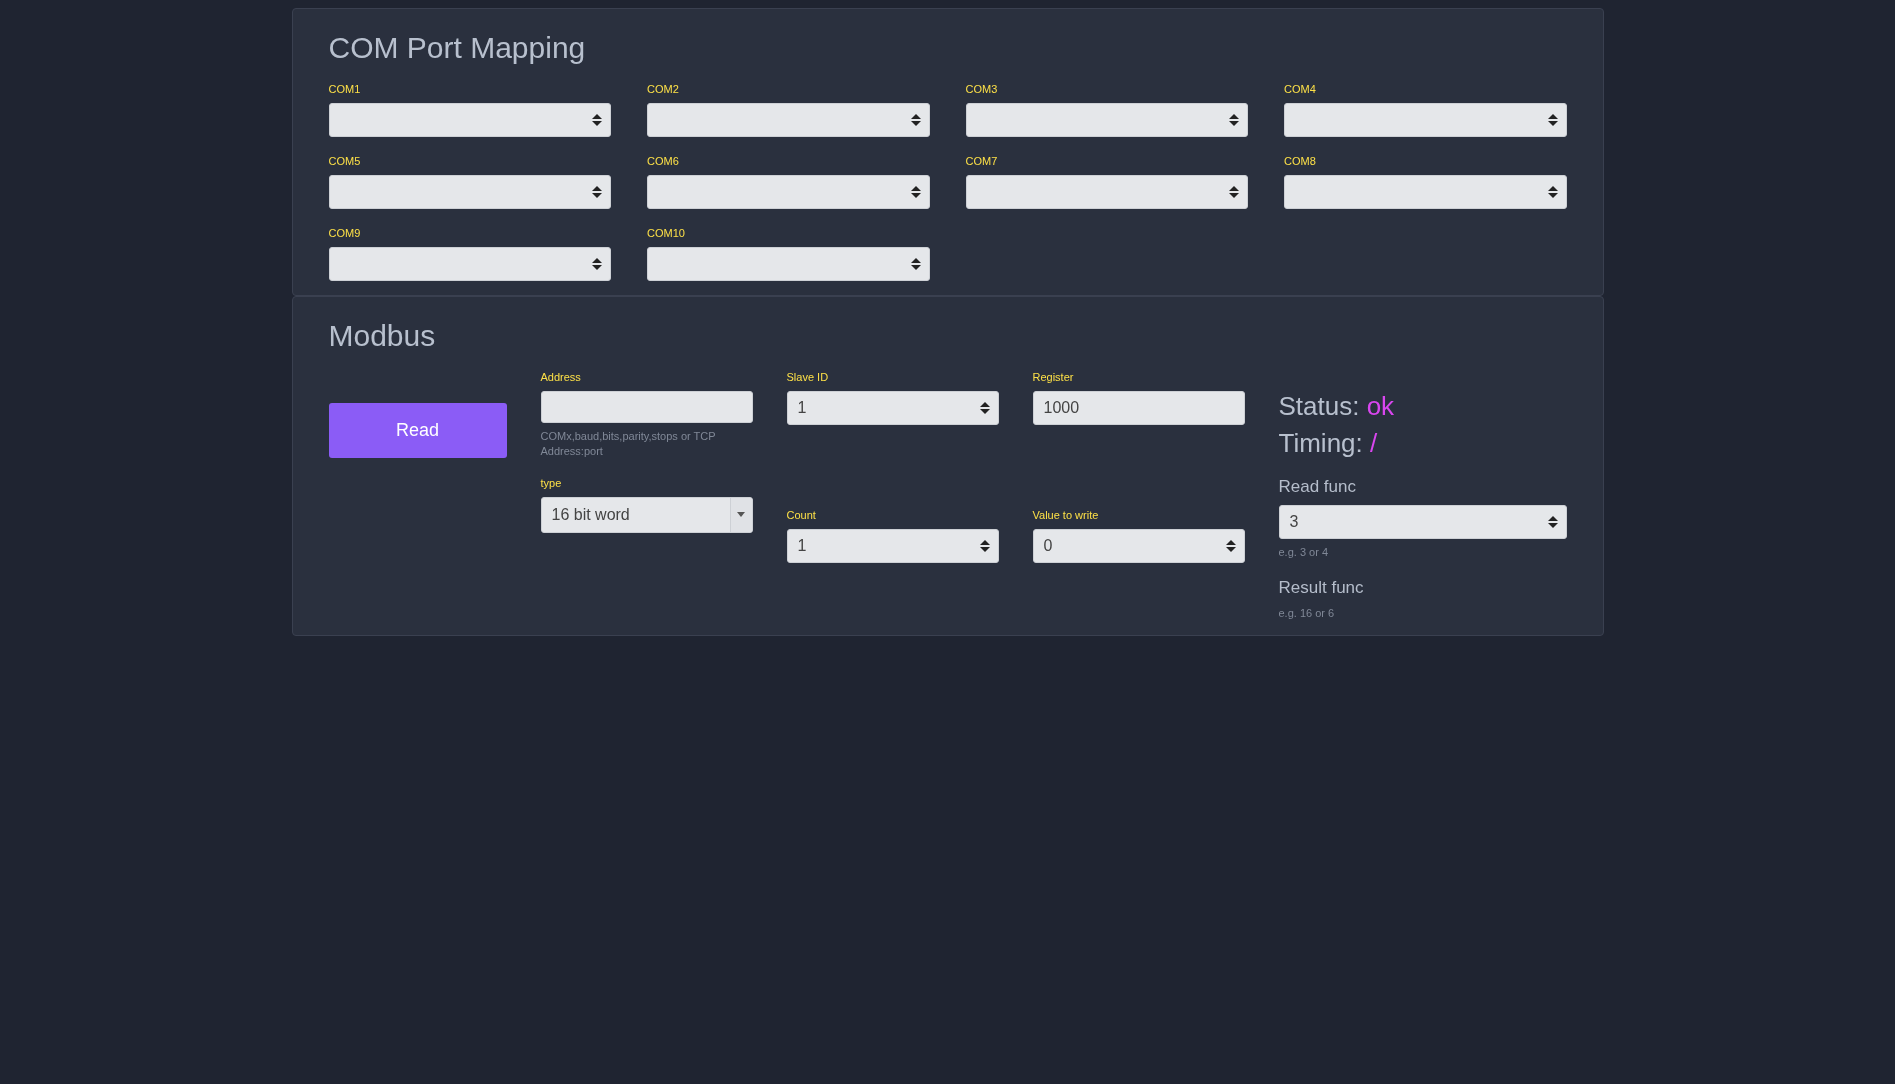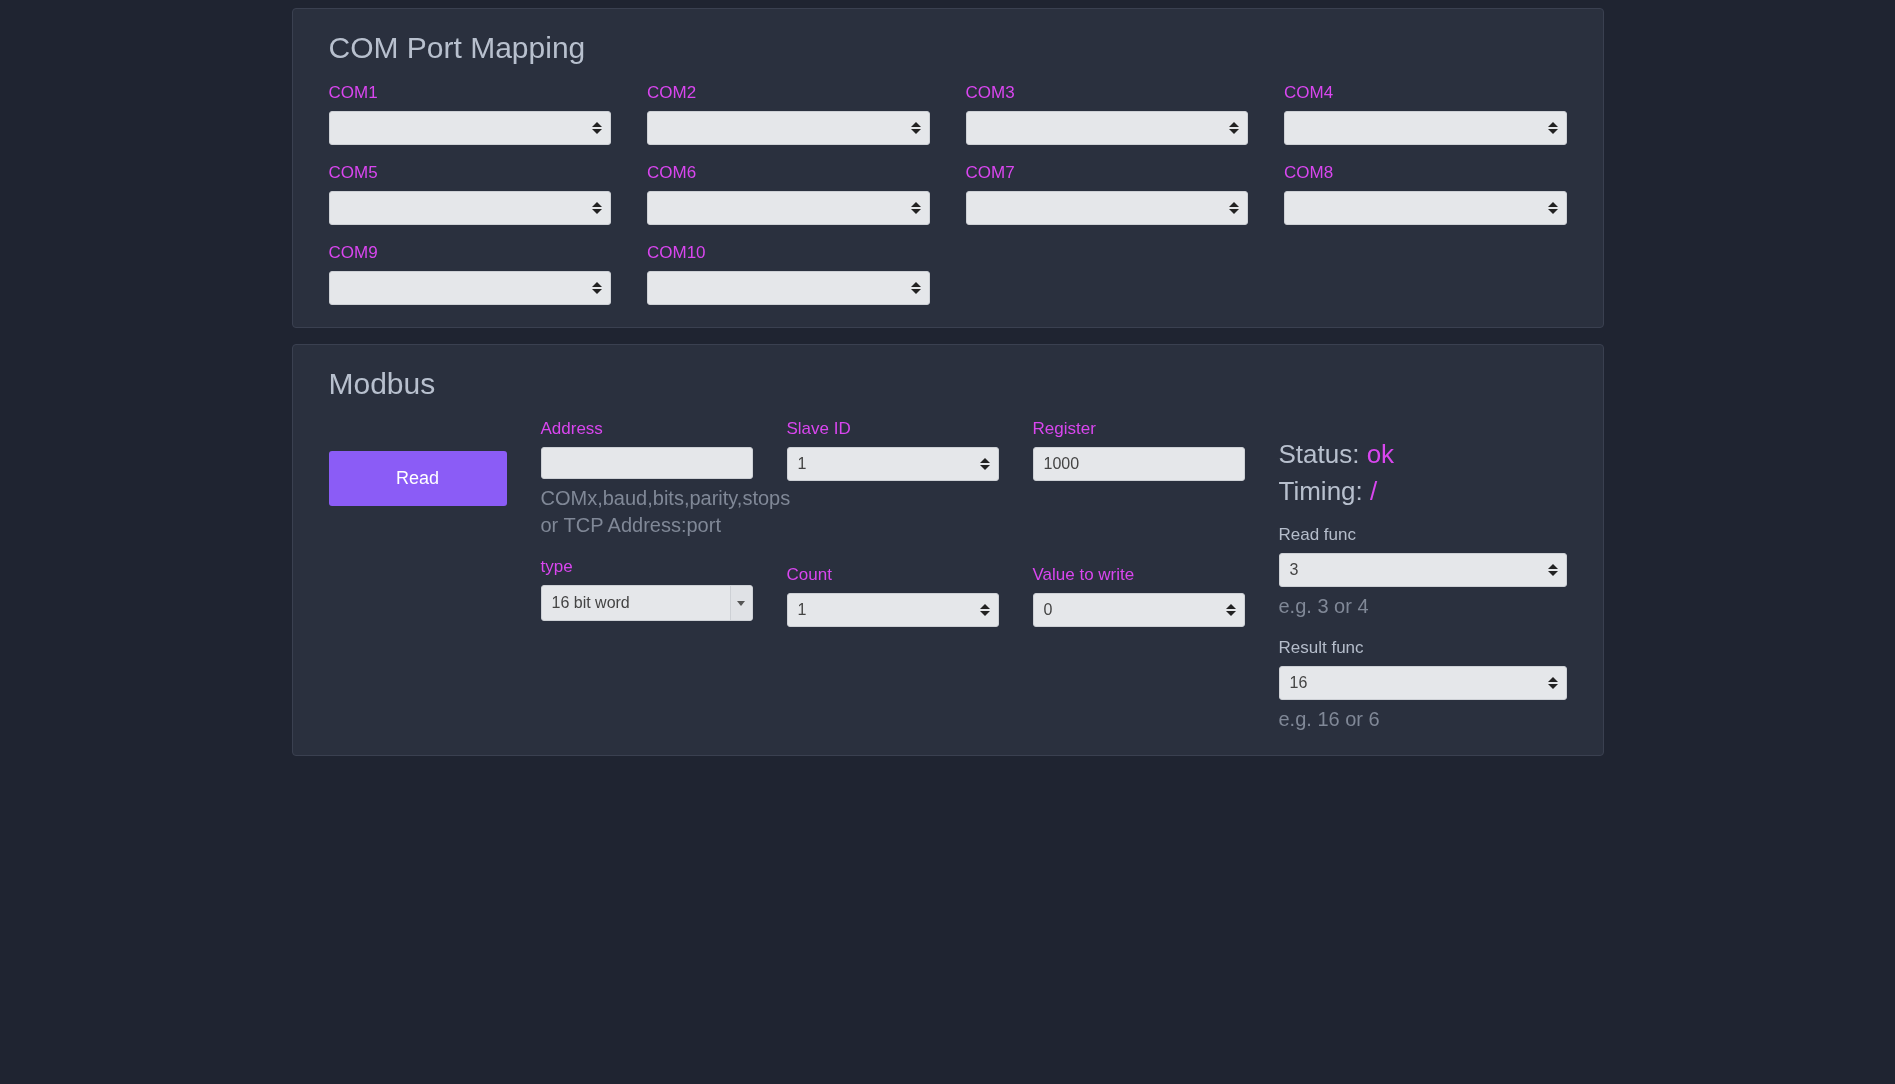--- a/index.html
+++ b/index.html
@@ -11,39 +11,39 @@
   }
   .page {
     max-width: 1392px;
     margin: 0 auto;
     padding: 0 40px;
   }
   .card {
     background: #2A303E;
     border: 1px solid #3A4050;
     border-radius: 4px;
-    padding: 22px 36px 22px 36px;
-    margin-bottom: 16px;
+    padding: 22px 36px 14px 36px;
+    margin-bottom: 0;
   }
   .card-title {
     font-size: 30px;
     font-weight: 400;
     color: #B8C0CE;
     margin-bottom: 18px;
   }
   .grid {
     display: grid;
     grid-template-columns: repeat(4, 1fr);
     column-gap: 36px;
     row-gap: 18px;
   }
   .field-label {
     display: block;
-    font-size: 17px;
-    color: #d946ef;
+    font-size: 11px;
+    color: #fde047;
     margin-bottom: 8px;
   }
   .num-input {
     position: relative;
     width: 100%;
     height: 34px;
     background: #E5E7EA;
     border: 1px solid #CDD0D5;
     border-radius: 3px;
     display: flex;
@@ -97,21 +97,21 @@
     width: 100%;
     height: 32px;
     background: #E5E7EA;
     border: 1px solid #CDD0D5;
     border-radius: 3px;
     padding: 0 10px;
     color: #444;
     font-size: 16px;
   }
   .help {
-    font-size: 20px;
+    font-size: 11px;
     color: #808897;
     margin-top: 6px;
     line-height: 1.35;
   }
   .select-wrap {
     position: relative;
     width: 100%;
     height: 36px;
     background: #E5E7EA;
     border: 1px solid #CDD0D5;
@@ -348,26 +348,19 @@
         <div class="num-input">
           <span>3</span>
           <div class="spinner">
               <div class="tri-up"></div>
               <div class="tri-down"></div>
             </div>
         </div>
         <div class="help">e.g. 3 or 4</div>
 
         <label class="func-label">Result func</label>
-        <div class="num-input">
-          <span>16</span>
-          <div class="spinner">
-              <div class="tri-up"></div>
-              <div class="tri-down"></div>
-            </div>
-        </div>
         <div class="help">e.g. 16 or 6</div>
       </div>
 
     </div>
   </div>
 
 </div>
 
 </body></html>

